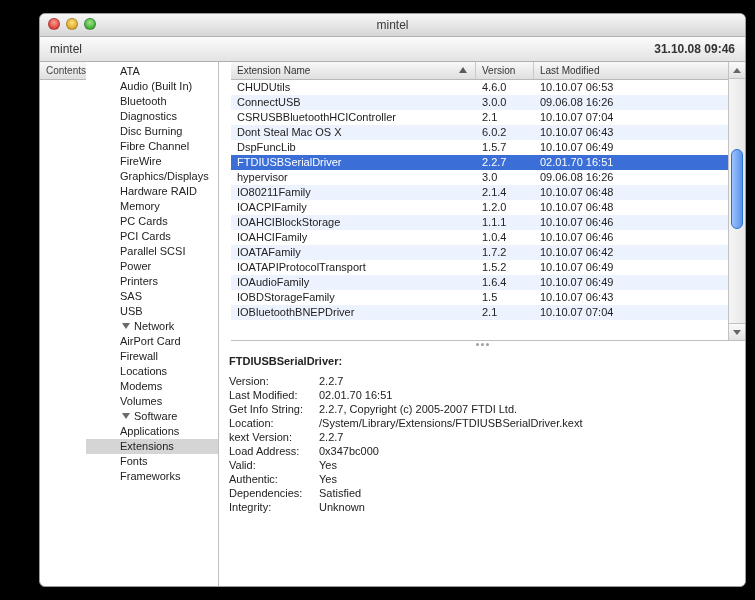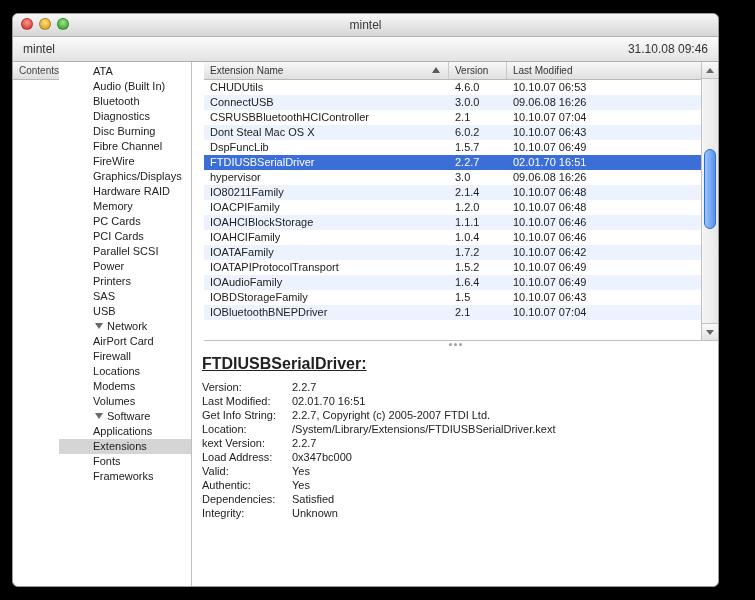--- a/index.html
+++ b/index.html
@@ -15,31 +15,31 @@
     --row-sel: #3b6ed6;
     --text: #222;
     --text-mut: #555;
     --sidebar-sel: #d5d5d5;
     --scroll-track: #f0f0f0;
     --scroll-blue: #6fa8ff;
     --scroll-blue-b: #286fd6;
   }
   html,body{margin:0;padding:0;background:#000;width:755px;height:600px;font-family:"Lucida Grande","Helvetica Neue",Arial,sans-serif;font-size:11px;color:var(--text);}
   
-  .window{position:absolute;left:12px;top:13px;width:705px;height:572px;border:1px solid var(--win-border);border-radius:6px;overflow:hidden;background:#fff;box-shadow:0 0 0 1px rgba(0,0,0,.15), 0 12px 40px rgba(0,0,0,.7);}
+  .window{position:absolute;left:39px;top:13px;width:705px;height:572px;border:1px solid var(--win-border);border-radius:6px;overflow:hidden;background:#fff;box-shadow:0 0 0 1px rgba(0,0,0,.15), 0 12px 40px rgba(0,0,0,.7);}
   .titlebar{height:22px;background:linear-gradient(var(--titlebar-grad-top),var(--titlebar-grad-bot));border-bottom:1px solid #b0b0b0;display:flex;align-items:center;position:relative;}
   .traffic{position:absolute;left:8px;top:4px;display:flex;gap:6px;}
   .dot{width:12px;height:12px;border-radius:50%;border:1px solid rgba(0,0,0,.25);box-sizing:border-box;}
   .dot.close{background:radial-gradient(circle at 50% 35%,#ff9b90,#e0443e 70%);}
   .dot.min{background:radial-gradient(circle at 50% 35%,#ffe27a,#e1a92e 70%);}
   .dot.zoom{background:radial-gradient(circle at 50% 35%,#9fe489,#46b13a 70%);}
   .title{flex:1;text-align:center;font-size:12px;color:#3a3a3a;}
   .toolbar{height:24px;background:linear-gradient(var(--toolbar-grad-top),var(--toolbar-grad-bot));border-bottom:1px solid #b0b0b0;display:flex;align-items:center;padding:0 10px;justify-content:space-between;}
   .toolbar .name{font-size:12px;color:#333;}
-  .toolbar .ts{font-size:12px;color:#333;}
+  .toolbar .ts{font-size:12px;color:#333;font-weight:bold;}
   
   .body{position:absolute;top:48px;bottom:0;left:0;right:0;display:flex;}
   .sidebar{width:179px;border-right:1px solid #bfbfbf;overflow:hidden;display:flex;flex-direction:row;box-sizing:border-box;}
   .sb-head{height:17px;background:linear-gradient(var(--header-grad-top),var(--header-grad-bot));border-bottom:1px solid var(--header-border);padding-left:6px;line-height:17px;font-size:10px;color:#444;}
   .sb-body{flex:1;overflow:hidden;padding-top:2px;}
   .sb-item{height:15px;line-height:15px;white-space:nowrap;cursor:default;color:#222;}
   .sb-item.lv1{padding-left:34px;}
   .sb-item.group{padding-left:26px;color:#222;}
   .sb-item.group::before{content:"";display:inline-block;border-left:5px solid transparent;border-right:5px solid transparent;}
   .sb-item.group .tri{display:inline-block;width:0;height:0;border-left:4px solid transparent;border-right:4px solid transparent;border-top:6px solid #6a6a6a;margin-right:4px;vertical-align:1px;}
@@ -65,21 +65,21 @@
   .vscroll{width:16px;background:linear-gradient(to right,#f5f5f5,#e8e8e8);border-left:1px solid #c2c2c2;display:flex;flex-direction:column;}
   .vscroll .btn{height:17px;border-bottom:1px solid #c2c2c2;background:linear-gradient(#fafafa,#e2e2e2);box-sizing:border-box;position:relative;}
   .vscroll .btn:last-child{border-bottom:none;border-top:1px solid #c2c2c2;}
   .vscroll .track{flex:1;position:relative;}
   .vscroll .thumb{position:absolute;left:2px;right:2px;top:70px;height:80px;border-radius:6px;background:linear-gradient(to right,#9dc4ff,#5a92e8);border:1px solid var(--scroll-blue-b);box-sizing:border-box;}
   .vscroll .arrow{position:absolute;left:4px;width:0;height:0;border-left:4px solid transparent;border-right:4px solid transparent;}
   .vscroll .arrow.up{top:6px;border-bottom:5px solid #666;}
   .vscroll .arrow.down{top:6px;border-top:5px solid #666;}
   
   .detail{flex:1;padding:8px 10px;background:#fff;overflow:auto;}
-  .detail h4{margin:0 0 8px 0;font-size:16px;font-weight:bold;text-decoration:underline;}
+  .detail h4{margin:0 0 8px 0;font-size:11px;font-weight:bold;}
   .kv{display:flex;font-size:11px;height:14px;}
   .kv .k{width:90px;color:#222;}
   .kv .v{flex:1;color:#222;}
   
   .split-dot{height:6px;display:flex;justify-content:center;align-items:center;gap:2px;}
   .split-dot span{width:3px;height:3px;border-radius:50%;background:#a0a0a0;}
 </style>
 </head>
 <body>
 

